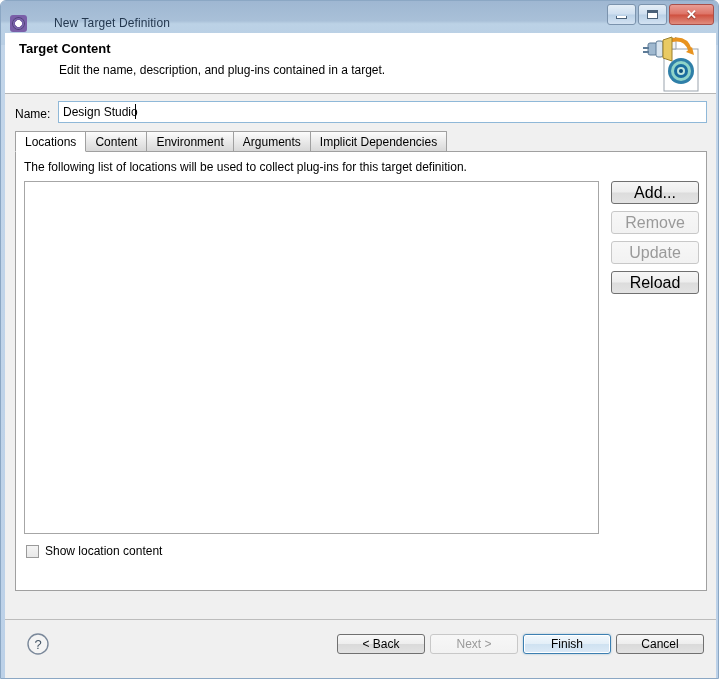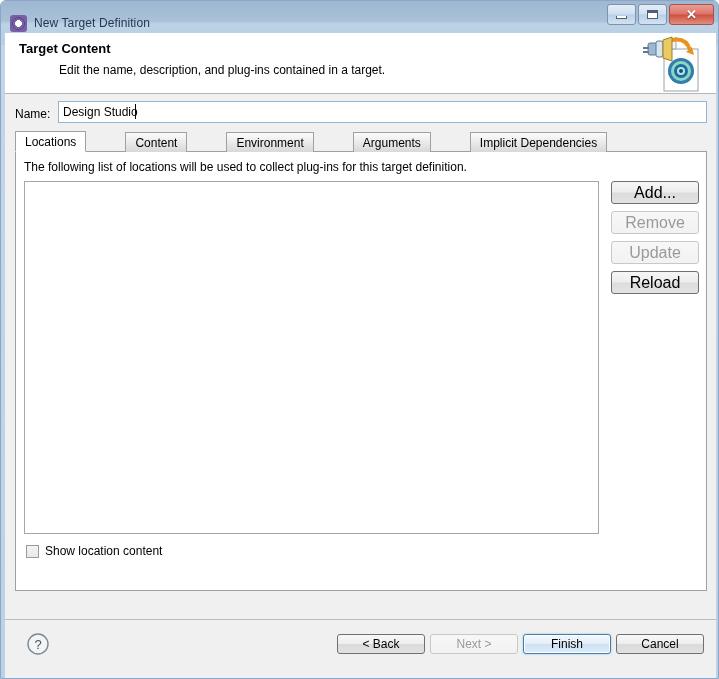--- a/index.html
+++ b/index.html
@@ -24,20 +24,21 @@
 
   
   #titlebar {
     position: absolute;
     left: 0; top: 0;
     width: 717px; height: 44px;
     background: linear-gradient(to bottom, #9fb7d2 0%, #a9c0d8 45%, #bcd2e6 52%, #b8cee4 100%);
     border-radius: 5px 5px 0 0;
     display: flex;
     align-items: center;
+    gap: 20px;
   }
   #title-icon {
     margin-left: 9px;
     width: 17px; height: 17px;
     position: relative;
     flex: 0 0 auto;
   }
   #title-icon .gear {
     position: absolute; left: 0; top: 0;
     width: 17px; height: 17px;
@@ -161,23 +162,21 @@
     width: 1px; height: 15px;
     background: #000000;
   }
 
   
   #tabstrip {
     position: absolute;
     left: 10px; top: 37px;
     height: 21px;
     display: flex;
-    align-items: flex-end;
     z-index: 3;
-    gap: 40px;
   }
   .tab {
     height: 20px;
     padding: 0 9px;
     font-size: 12px;
     color: #000000;
     display: flex;
     align-items: center;
     border: 1px solid #a0a0a0;
     border-bottom: none;

